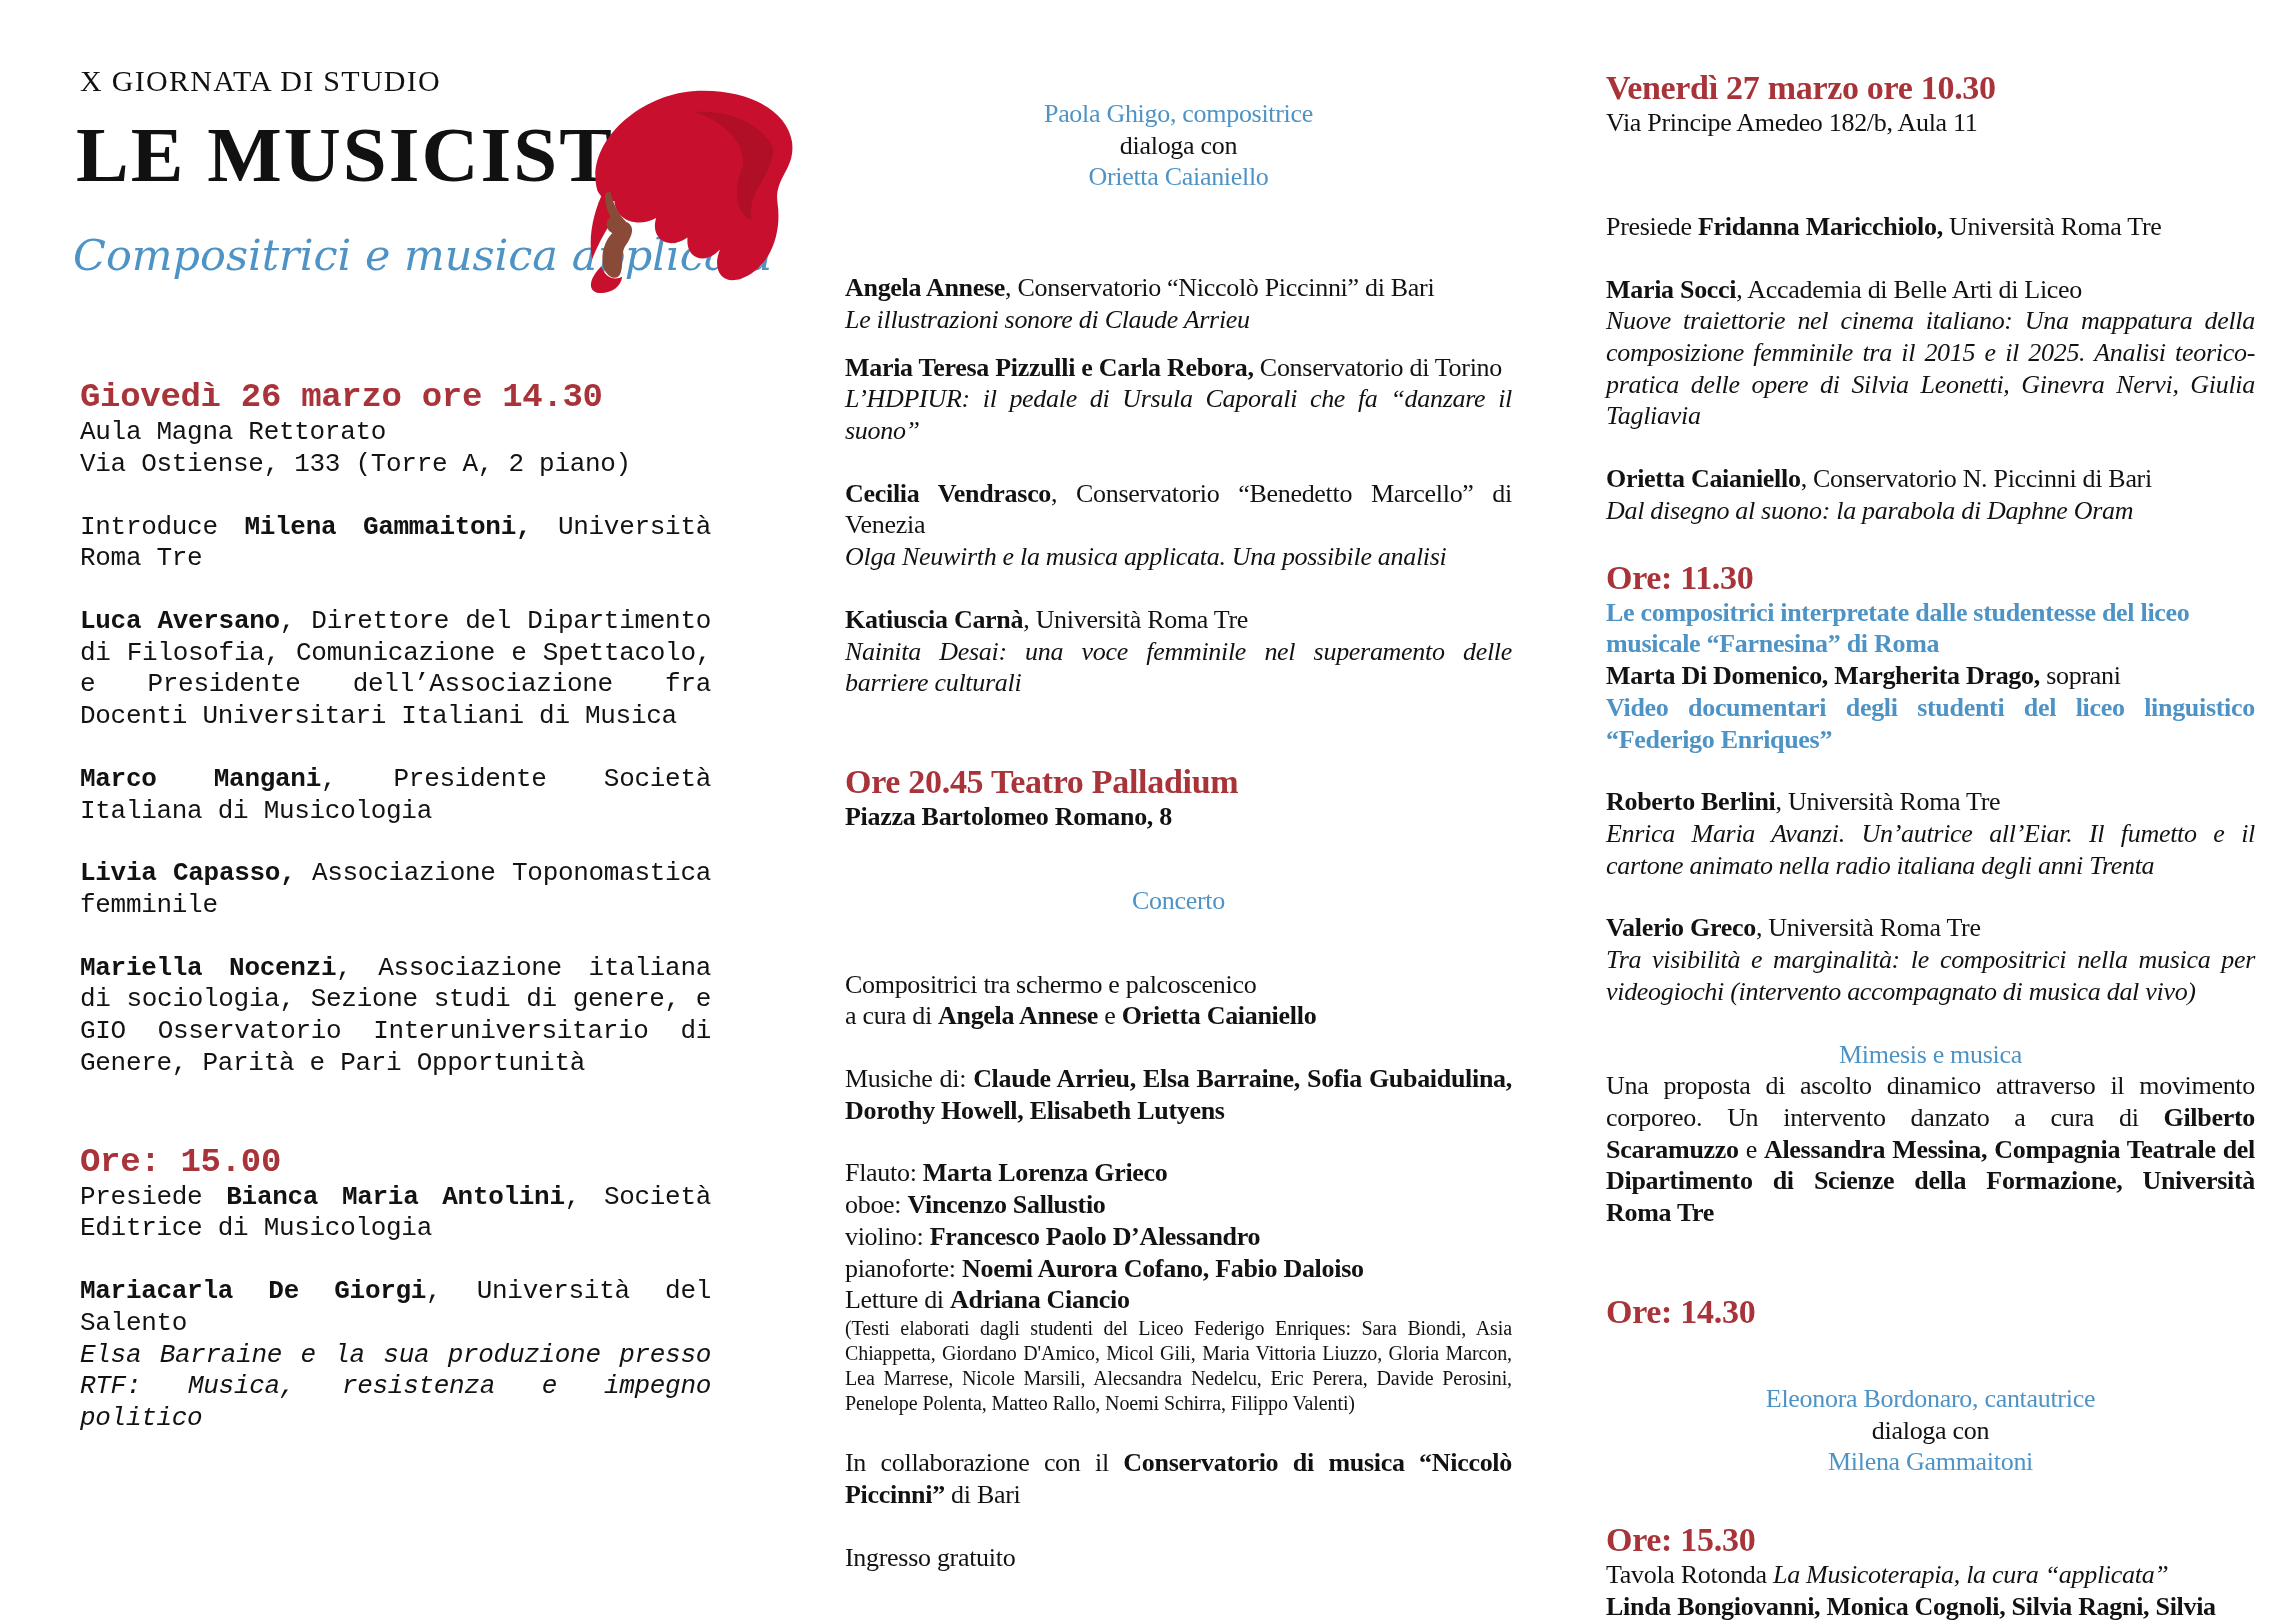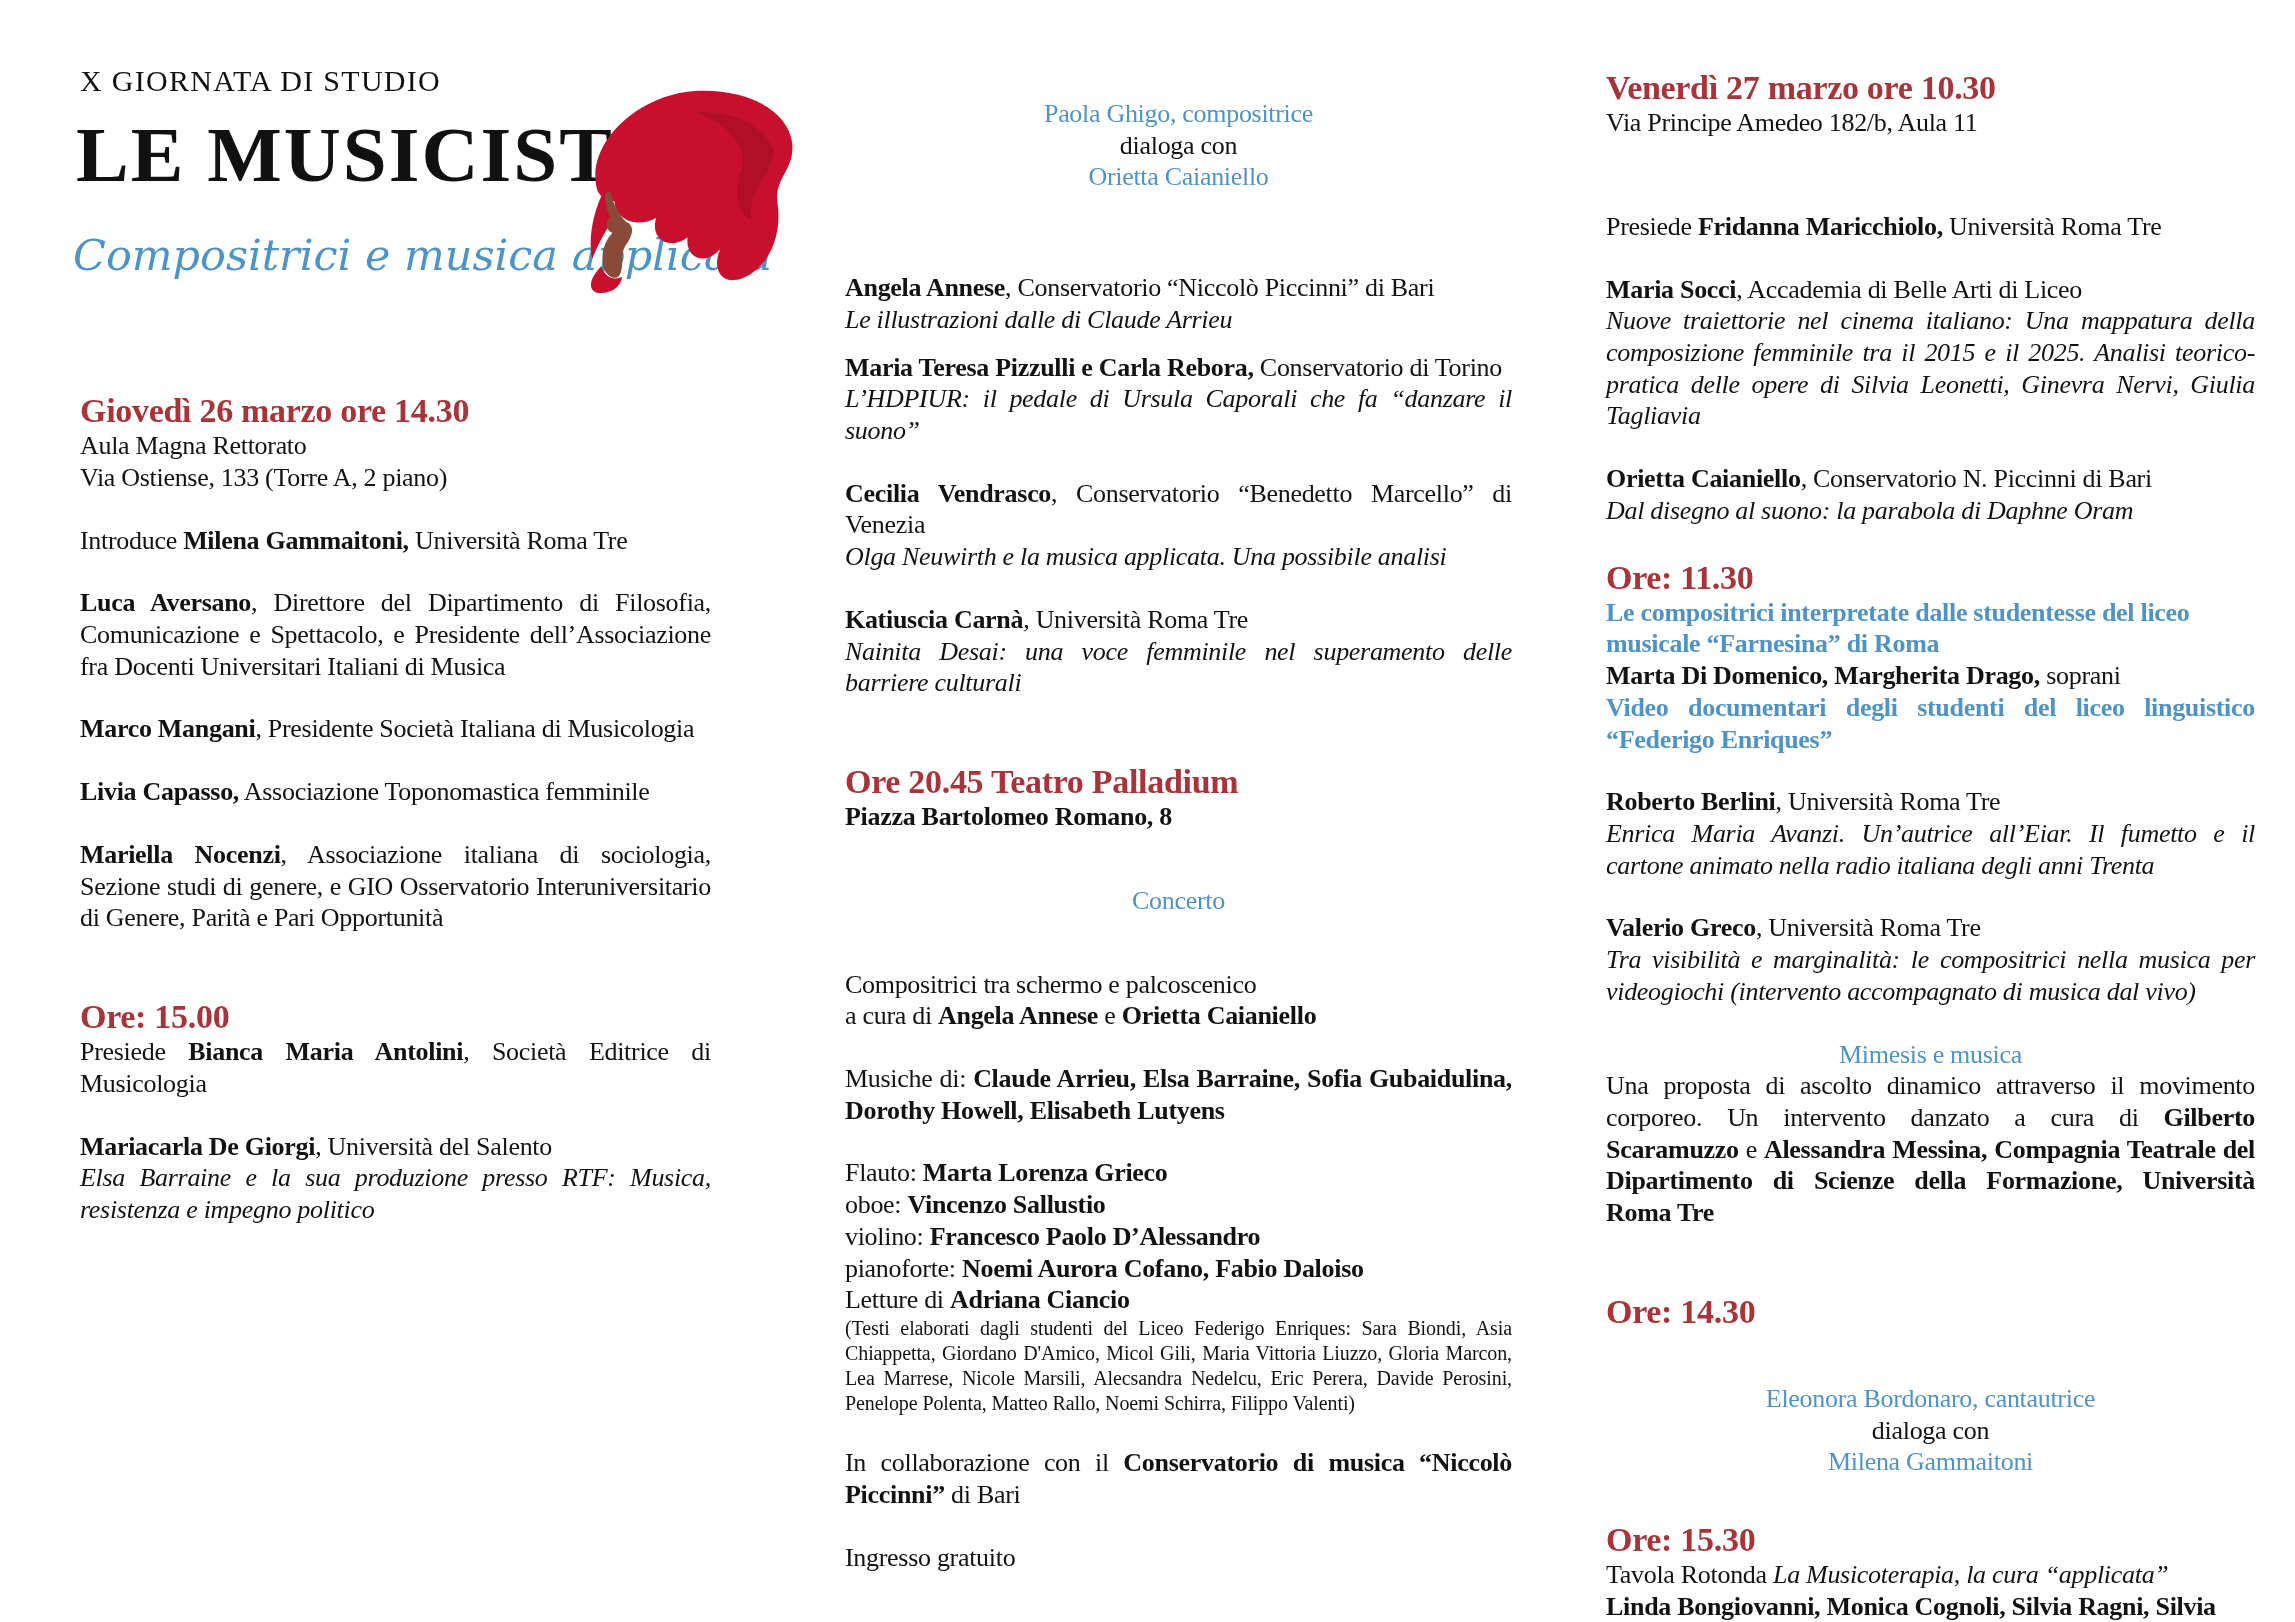--- a/index.html
+++ b/index.html
@@ -30,21 +30,21 @@
   .subtitle{
     position:absolute;left:73px;top:230px;
     font-family:"DejaVu Serif", serif;
     font-style:italic;
     font-size:43px;
     color:var(--blue);
     white-space:nowrap;
   }
   .dancer{position:absolute;left:558px;top:73px;width:242px;height:222px;}
   .col{position:absolute;font-size:26px;line-height:1.22;letter-spacing:-0.3px;}
-  #col-left{left:80px;top:391px;width:631px;}
+  #col-left{left:80px;top:378px;width:631px;font-family:Liberation Mono, monospace;}
   #col-middle{left:845px;top:98px;width:667px;}
   #col-right{left:1606px;top:68px;width:649px;}
   .block{margin:0;}
   .h{font-size:34px;line-height:1.15;font-weight:bold;}
   .c{text-align:center;}
   .j{text-align:justify;}
   .small{font-size:20px;line-height:1.25;letter-spacing:-0.1px;}
   .b{font-weight:bold;}
   .i{font-style:italic;}
   .c-red{color:var(--red);}
@@ -90,21 +90,21 @@
       <p class="block j" style="margin-top: 31px;"><span class="b">Luca Aversano</span><span>, Direttore del Dipartimento di Filosofia, Comunicazione e Spettacolo, e Presidente dell’Associazione fra Docenti Universitari Italiani di Musica</span></p>
       <p class="block j" style="margin-top: 31px;"><span class="b">Marco Mangani</span><span>, Presidente Società Italiana di Musicologia</span></p>
       <p class="block j" style="margin-top: 31px;"><span class="b">Livia Capasso,</span><span>  Associazione Toponomastica femminile</span></p>
       <p class="block j" style="margin-top: 31px;"><span class="b">Mariella Nocenzi</span><span>, Associazione italiana di sociologia, Sezione studi di genere, e GIO Osservatorio Interuniversitario di Genere, Parità e Pari Opportunità</span></p>
       <p class="block h" style="margin-top: 63px;"><span class="b c-red">Ore: 15.00</span></p>
       <p class="block j"><span>Presiede </span><span class="b">Bianca Maria Antolini</span><span>, Società Editrice di Musicologia</span></p>
       <p class="block j" style="margin-top: 31px;"><span class="b">Mariacarla De Giorgi</span><span>, Università del Salento</span><br><span class="i">Elsa Barraine e la sua produzione presso RTF: Musica, resistenza e impegno politico</span></p>
     </div>
   <div class="col" id="col-middle">
       <p class="block c"><span class="c-blue">Paola Ghigo, compositrice</span><br><span>dialoga con</span><br><span class="c-blue">Orietta Caianiello</span></p>
-      <p class="block j" style="margin-top: 79px;"><span class="b">Angela Annese</span><span>, Conservatorio “Niccolò Piccinni” di Bari</span><br><span class="i">Le illustrazioni dalle di Claude Arrieu</span></p>
+      <p class="block j" style="margin-top: 79px;"><span class="b">Angela Annese</span><span>, Conservatorio “Niccolò Piccinni” di Bari</span><br><span class="i">Le illustrazioni sonore di Claude Arrieu</span></p>
       <p class="block j" style="margin-top: 16px;"><span class="b">Maria Teresa Pizzulli e Carla Rebora,</span><span> Conservatorio di Torino</span><br><span class="i">L’HDPIUR: il pedale di Ursula Caporali che fa “danzare il suono”</span></p>
       <p class="block j" style="margin-top: 31px;"><span class="b">Cecilia Vendrasco</span><span>, Conservatorio “Benedetto Marcello” di Venezia</span><br><span class="i">Olga Neuwirth e la musica applicata. Una possibile analisi</span></p>
       <p class="block j" style="margin-top: 31px;"><span class="b">Katiuscia Carnà</span><span>, Università Roma Tre</span><br><span class="i">Nainita Desai: una voce femminile nel superamento delle barriere culturali</span></p>
       <p class="block h" style="margin-top: 63px;"><span class="b c-red">Ore 20.45 Teatro Palladium</span></p>
       <p class="block"><span class="b">Piazza Bartolomeo Romano, 8</span></p>
       <p class="block c" style="margin-top: 52px;"><span class="c-blue">Concerto</span></p>
       <p class="block" style="margin-top: 52px;"><span>Compositrici tra schermo e palcoscenico</span><br><span>a cura di </span><span class="b">Angela Annese</span><span> e </span><span class="b">Orietta Caianiello</span></p>
       <p class="block j" style="margin-top: 31px;"><span>Musiche di: </span><span class="b">Claude Arrieu, Elsa Barraine, Sofia Gubaidulina, Dorothy Howell, Elisabeth Lutyens</span></p>
       <p class="block" style="margin-top: 31px;"><span>Flauto: </span><span class="b">Marta Lorenza Grieco</span><br><span>oboe: </span><span class="b">Vincenzo Sallustio</span><br><span>violino: </span><span class="b">Francesco Paolo D’Alessandro</span><br><span>pianoforte: </span><span class="b">Noemi Aurora Cofano, Fabio Daloiso</span><br><span>Letture di </span><span class="b">Adriana Ciancio</span></p>
       <p class="block j small"><span>(Testi elaborati dagli studenti del Liceo Federigo Enriques: Sara Biondi, Asia Chiappetta, Giordano D'Amico, Micol Gili, Maria Vittoria Liuzzo, Gloria Marcon, Lea Marrese, Nicole Marsili, Alecsandra Nedelcu, Eric Perera, Davide Perosini, Penelope Polenta, Matteo Rallo, Noemi Schirra, Filippo Valenti)</span></p>

